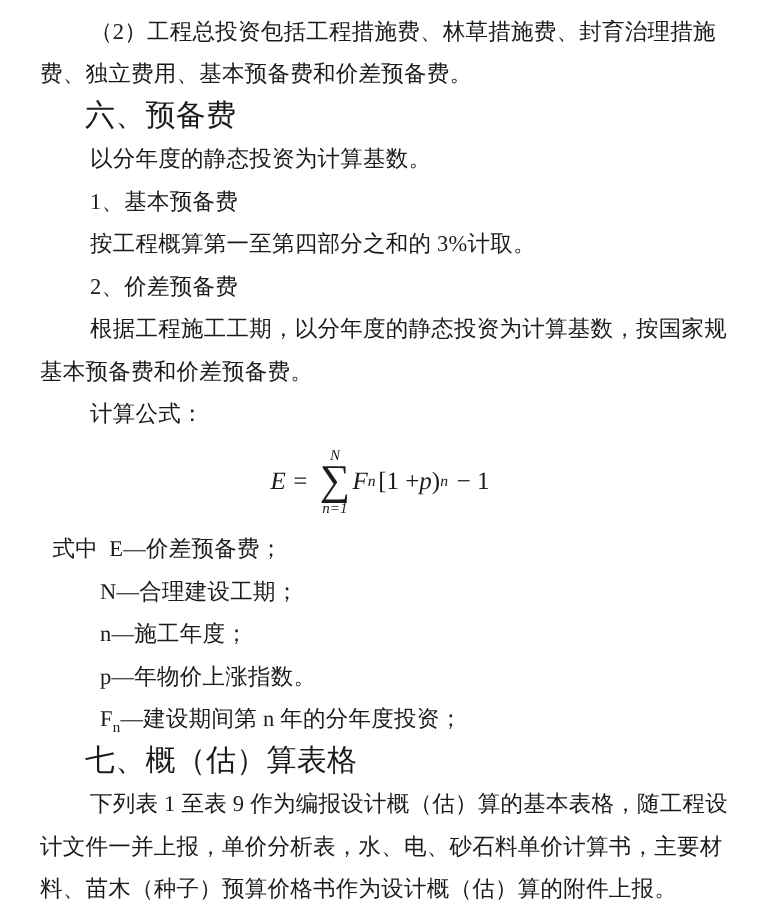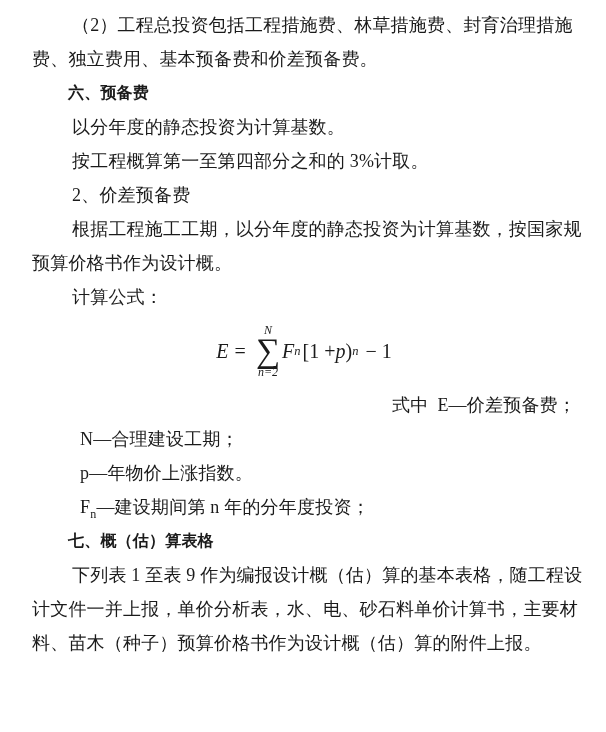--- a/index.html
+++ b/index.html
@@ -21,24 +21,24 @@
   .line {
     height: 34px;
     line-height: 34px;
     font-size: 18px;
     white-space: nowrap;
     letter-spacing: 0.2px;
   }
   .indent  { padding-left: 40px; }
   .heading {
     padding-left: 36px;
-    font-weight: 700;
-    font-size: 16px;
+    font-weight: 400;
+    font-size: 24px;
   }
-  .where { padding-left: 10px; text-align: right; }
+  .where { padding-left: 10px; }
   .where .lead { margin-right: 9px; }
   .def   { padding-left: 48px; }
   .sym   { font-family: "Liberation Serif", "DejaVu Serif", serif; }
   .sym-sub { font-size: 12px; }
 
   
   .formula-block {
     height: 74px;
     display: flex;
     align-items: center;
@@ -75,52 +75,56 @@
 
 <div class="page">
 
   <div class="line indent">（2）工程总投资包括工程措施费、林草措施费、封育治理措施</div>
   <div class="line">费、独立费用、基本预备费和价差预备费。</div>
 
   <div class="line heading">六、预备费</div>
 
   <div class="line indent">以分年度的静态投资为计算基数。</div>
 
+  <div class="line indent">1、基本预备费</div>
   <div class="line indent">按工程概算第一至第四部分之和的 3%计取。</div>
 
   <div class="line indent">2、价差预备费</div>
   <div class="line indent">根据工程施工工期，以分年度的静态投资为计算基数，按国家规</div>
-  <div class="line">预算价格书作为设计概。</div>
+  <div class="line">基本预备费和价差预备费。</div>
 
   <div class="line indent">计算公式：</div>
 
   <div class="formula-block">
     <span class="fv">E</span>
     <span class="feq">=</span>
     <span class="sigma-stack">
       <span class="lim">N</span>
       <span class="sigma">∑</span>
-      <span class="lim">n=2</span>
+      <span class="lim">n=1</span>
     </span>
     <span class="fv">F</span>
       <sub class="fsub">n</sub>
     <span class="fopen">[1 + </span>
     <span class="fv">p</span>
     <span class="fop">)</span>
       <sup class="fsup">n</sup>
     <span class="ftail">− 1</span>
   </div>
 
   <div class="line where">
     <span class="lead">式中</span><span class="sym">E</span><span>—价差预备费；</span>
   </div>
   <div class="line def">
     <span class="sym">N</span><span>—合理建设工期；</span>
   </div>
   <div class="line def">
+    <span class="sym">n</span><span>—施工年度；</span>
+  </div>
+  <div class="line def">
     <span class="sym">p</span><span>—年物价上涨指数。</span>
   </div>
   <div class="line def">
     <span class="sym">F</span><sub class="sym-sub">n</sub><span>—建设期间第 n 年的分年度投资；</span>
   </div>
 
   <div class="line heading">七、概（估）算表格</div>
 
   <div class="line indent">下列表 1 至表 9 作为编报设计概（估）算的基本表格，随工程设</div>
   <div class="line">计文件一并上报，单价分析表，水、电、砂石料单价计算书，主要材</div>

